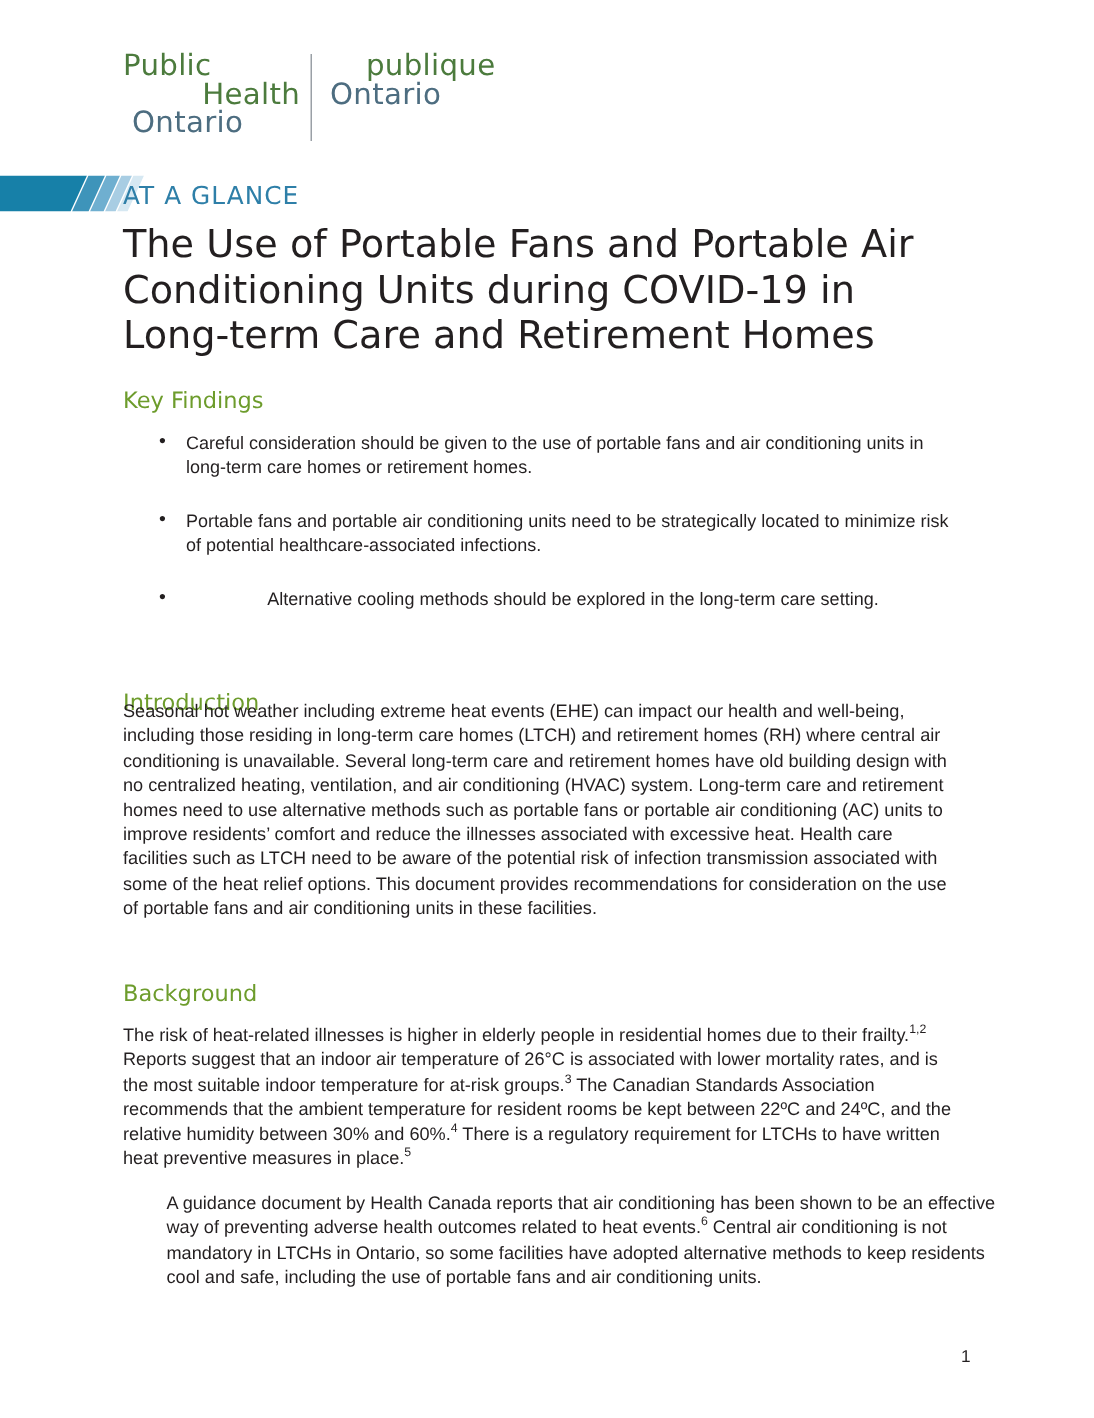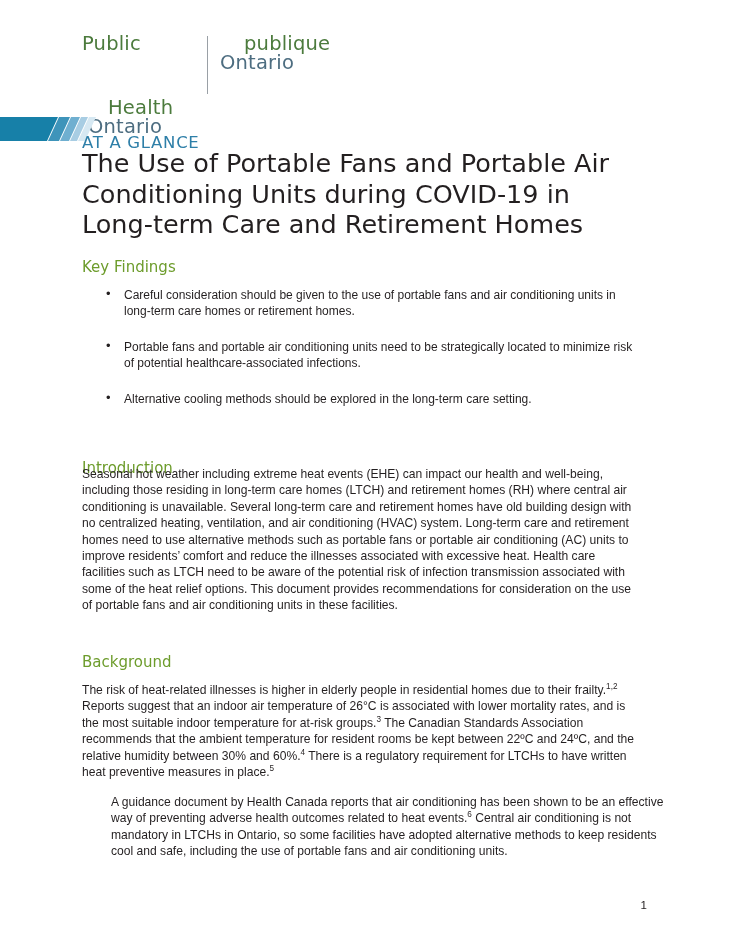--- a/index.html
+++ b/index.html
@@ -44,21 +44,21 @@
     font-family: "DejaVu Sans", sans-serif;
     font-size: 19.5px;
     line-height: 19px;
     letter-spacing: 0.2px;
     white-space: nowrap;
   }
   .logo-green { color: #4c7b3d; }
   .logo-blue  { color: #4d6d80; }
 
   .en .l1 { text-align: left;  padding-left: 0px; }
-  .en .l2 { text-align: left;  padding-left: 26px; margin-top: 45px; }
+  .en .l2 { text-align: right;  padding-left: 26px; }
   .en .l3 { text-align: left;  padding-left: 6px; }
 
   .fr .l1 { text-align: left;  padding-left: 0px; }
   .fr .l2 { text-align: left;  padding-left: 24px; }
   .fr .l3 { text-align: left;  padding-left: 0px; }
 
   
   .banner {
     position: absolute;
     left: 0;
@@ -129,21 +129,21 @@
     line-height: 16.4px;
   }
   .bullet::before {
     content: "\2022";
     position: absolute;
     left: 24px;
     top: -1px;
     font-size: 13px;
     color: #231f20;
   }
-  .bullet:last-child { margin-bottom: 0; }
+  .bullet:last-child { margin-bottom: 0; text-align: center; }
 
   #p-intro { top: 466px; }
   #p-bg1 { top: 682px; }
   #p-bg2 { top: 794px; margin-left: 29px; }
 
   sup {
     font-size: 8.2px;
     vertical-align: super;
     line-height: 0;
   }
@@ -178,21 +178,21 @@
 <div class="banner">
   <svg width="96" height="24" viewBox="0 0 96 24" preserveAspectRatio="none">
     <polygon id="bstripe0" points="0,0 58,0 47,24 0,24" fill="#1780a8"></polygon>
     <polygon id="bstripe1" points="59,0 70,0 59,24 48,24" fill="#3e94ba"></polygon>
     <polygon id="bstripe2" points="71,0 80,0 69,24 60,24" fill="#6fafd0"></polygon>
     <polygon id="bstripe3" points="81,0 88,0 77,24 70,24" fill="#a8cde3"></polygon>
     <polygon id="bstripe4" points="89,0 96,0 85,24 78,24" fill="#d6e8f2"></polygon>
   </svg>
 </div>
 
-<div class="eyebrow" style="color: rgb(46, 127, 168); margin-top: 12px;">AT A GLANCE</div>
+<div class="eyebrow" style="color: rgb(46, 127, 168);">AT A GLANCE</div>
 <div class="doc-title">The Use of Portable Fans and Portable Air Conditioning Units during COVID-19 in Long-term Care and Retirement Homes</div>
 
 <div class="h2" id="h-key" style="color: rgb(109, 156, 44);">Key Findings</div>
 
 <div class="bullets">
   <div class="bullet">Careful consideration should be given to the use of portable fans and air conditioning units in long-term care homes or retirement homes.</div>
   <div class="bullet">Portable fans and portable air conditioning units need to be strategically located to minimize risk of potential healthcare-associated infections.</div>
   <div class="bullet">Alternative cooling methods should be explored in the long-term care setting.</div>
 </div>
 

